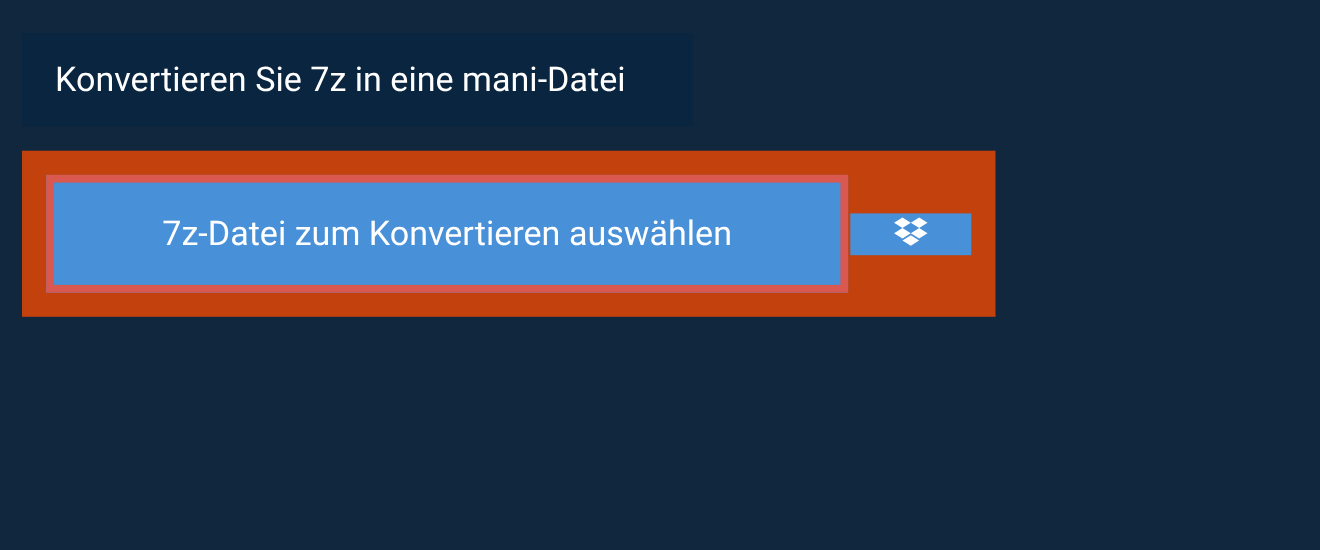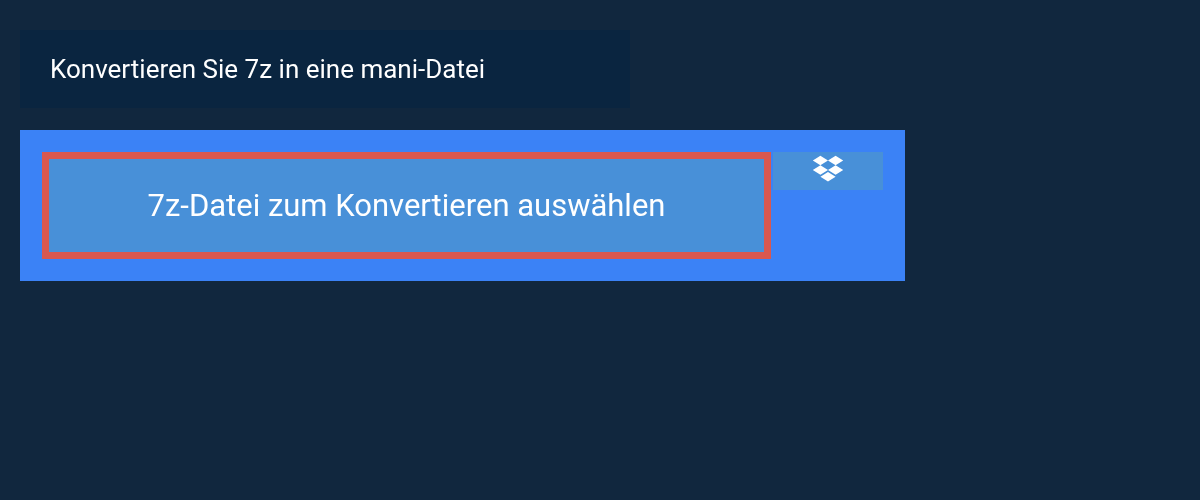--- a/index.html
+++ b/index.html
@@ -15,31 +15,31 @@
       overflow: hidden;
     }
     .header-bar {
       background: #0a2540;
       padding: 24px 30px;
       margin: 30px 20px 0 20px;
       width: 610px;
     }
     .header-title {
       color: #ffffff;
-      font-size: 26px;
+      font-size: 31px;
       font-weight: 400;
     }
     .upload-section {
-      background: #3b82f6;
+      background: #c2410c;
       margin: 22px 20px 0 20px;
       padding: 22px;
       width: 885px;
       display: flex;
       gap: 2px;
-      align-items: flex-start;
+      align-items: center;
     }
     .select-file-button {
       flex: 1;
       background: #4890d8;
       border: 7px solid #d9584f;
       color: #ffffff;
       font-size: 31px;
       font-weight: 400;
       padding: 28px 20px;
       cursor: pointer;

